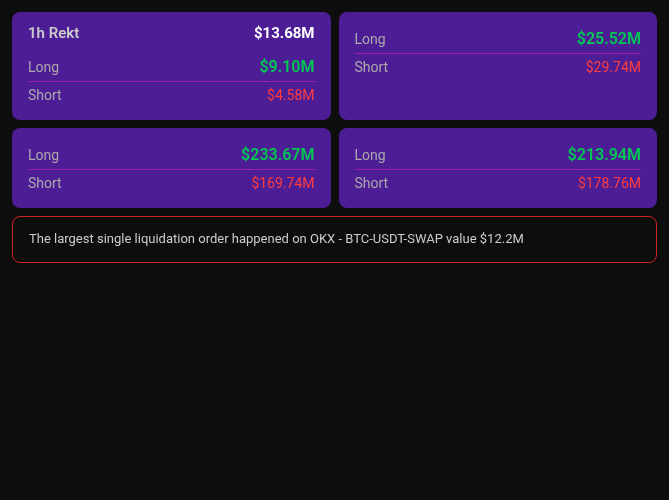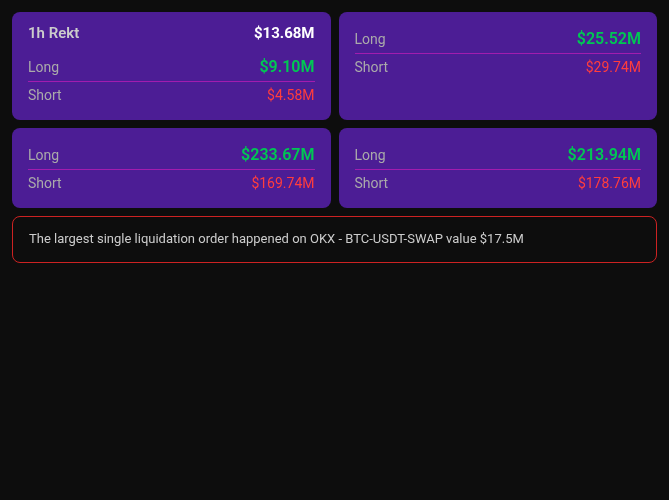--- a/index.html
+++ b/index.html
@@ -140,14 +140,14 @@
       <span class="row-value-green">$213.94M</span>
     </div>
     <div class="card-row">
       <span class="row-label">Short</span>
       <span class="row-value-red">$178.76M</span>
     </div>
   </div>
 </div>
 
 <div class="summary-box">
-  <p class="summary-text">The largest single liquidation order happened on OKX - BTC-USDT-SWAP value $17.5M</p>
+  <p class="summary-text">The largest single liquidation order happened on OKX - BTC-USDT-SWAP value $12.2M</p>
 </div>
 
 </body></html>

